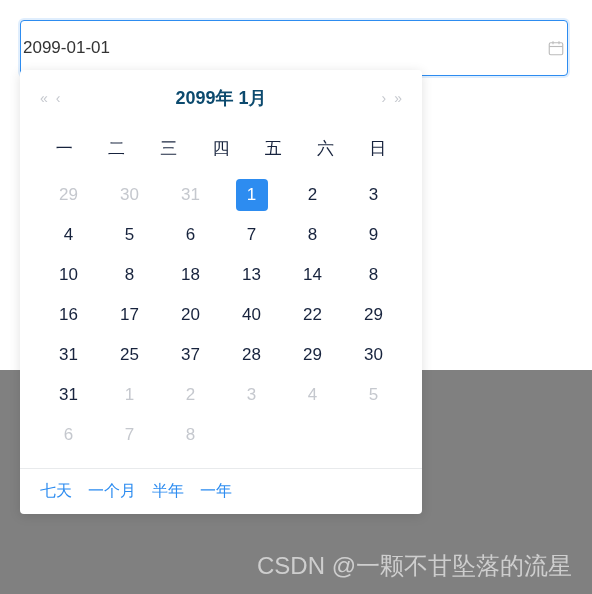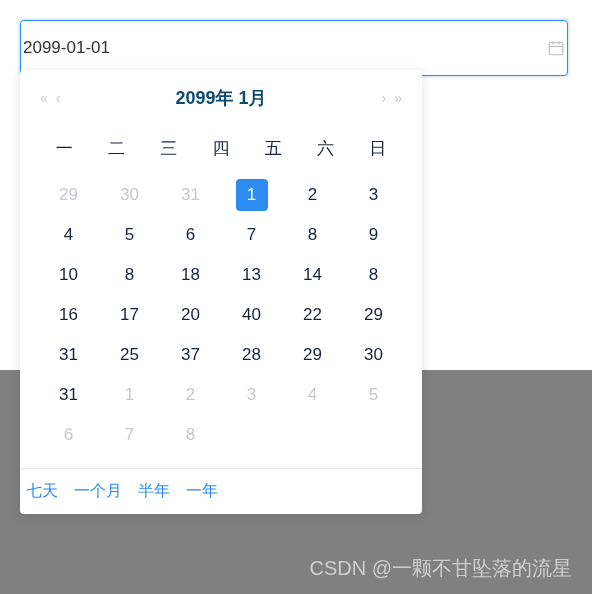--- a/index.html
+++ b/index.html
@@ -127,35 +127,35 @@
       border-radius: 4px;
       z-index: 0;
     }
     .day-cell.selected span {
       position: relative;
       z-index: 1;
       font-weight: 500;
     }
     .panel-footer {
       border-top: 1px solid #e8eaec;
-      padding: 12px 6px;
+      padding: 12px 20px;
       display: flex;
       gap: 16px;
     }
     .footer-link {
       color: #2d8cf0;
       font-size: 16px;
       cursor: pointer;
     }
     .watermark {
       position: absolute;
       bottom: 12px;
       right: 20px;
       color: rgba(220,220,220,0.85);
-      font-size: 20px;
+      font-size: 24px;
       pointer-events: none;
       margin-left: 48px;
     }
   </style>
 </head>
 <body>
 
 <div class="bg-gray"></div>
 
 <div class="input-wrapper">

